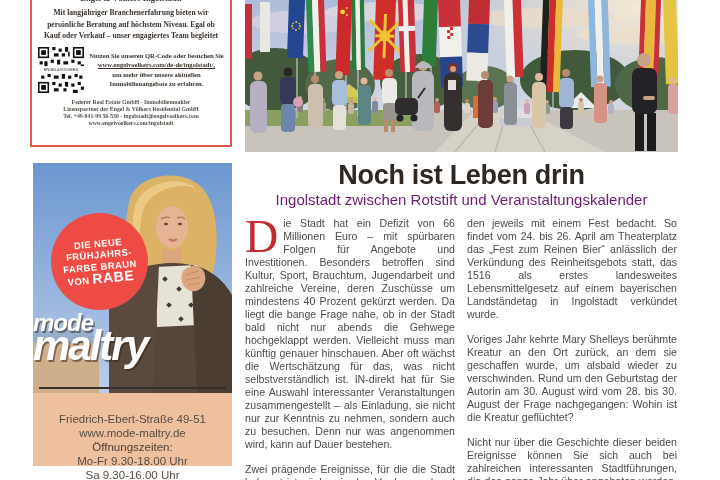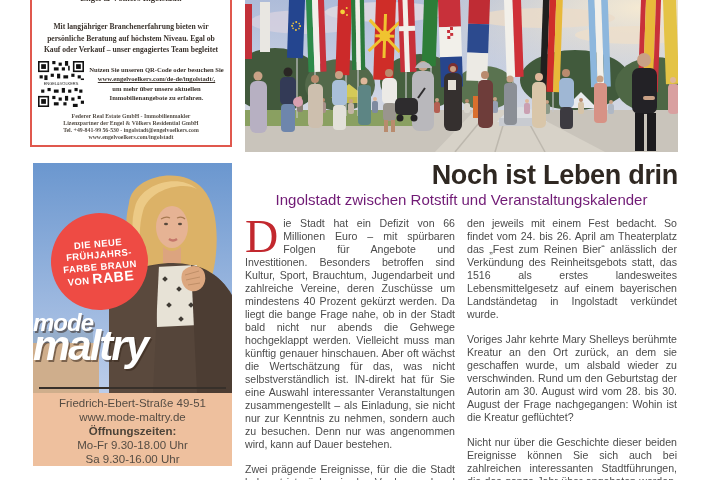--- a/index.html
+++ b/index.html
@@ -4,63 +4,63 @@
 <style>
   html,body{margin:0;padding:0;background:#ffffff;}
   .page{position:relative;width:720px;height:480px;background:#ffffff;overflow:hidden;
         font-family:"Liberation Sans",sans-serif;}
 
   
   .ev-ad{position:absolute;left:30px;top:-16px;width:202px;height:163px;box-sizing:border-box;
          border:2px solid #e0584d;background:#fff;padding:6px 6px 0;
          font-family:"Liberation Serif",serif;color:#3b332d;text-align:center;overflow:hidden;}
   .ev-cut{font-size:8.5px;font-weight:700;line-height:13px;height:13px;}
-  .ev-intro{font-size:7.6px;font-weight:700;line-height:11.5px;margin-top:16px;}
+  .ev-intro{font-size:7.6px;font-weight:700;line-height:11.5px;margin-top:2px;}
   .ev-intro div{white-space:nowrap;}
   .ev-qr-row{display:flex;align-items:center;margin-top:5px;gap:5px;}
   .qr{width:46px;height:46px;flex:0 0 46px;}
   .ev-qr-text{width:136px;font-size:6.6px;font-weight:700;line-height:9.5px;text-align:center;}
   .ev-link{text-decoration:underline;cursor:pointer;}
   .ev-footer{margin-top:6px;font-size:5.8px;font-weight:600;line-height:7.2px;color:#564f48;}
 
   
   .event-photo{position:absolute;left:245px;top:0;width:433px;height:152px;margin:0;overflow:hidden;}
   .event-photo svg{display:block;}
 
   
   .article{position:absolute;left:245px;top:160px;width:433px;color:#4b4b4b;}
-  .article h1{margin:0;text-align:right;font-size:27px;line-height:30px;font-weight:700;
+  .article h1{margin:0;text-align:center;font-size:27px;line-height:30px;font-weight:700;
               color:#2f2822;letter-spacing:-.3px;}
   .subtitle{text-align:center;font-size:15px;line-height:18px;color:#701a75;margin-top:1px;}
   .cols{display:flex;gap:12px;margin-top:8px;}
   .col{width:210px;font-size:10.6px;line-height:13px;text-align:justify;}
   .col p{margin:0 0 12px;}
   .dropcap{float:left;font-family:"Liberation Serif",serif;font-weight:400;color:#c2282e;
            font-size:46px;line-height:36px;padding:2px 5px 0 0;}
-  .bold{font-weight:700;color:#3f3a34;}
+  .bold{font-weight:400;color:#3f3a34;}
 
   
   .maltry-ad{position:absolute;left:33px;top:163px;width:199px;height:303px;}
   .maltry-photo{position:relative;width:199px;height:230px;overflow:hidden;}
   .maltry-photo svg{display:block;}
   .badge{position:absolute;left:18px;top:50px;width:97px;height:97px;border-radius:50%;
          background:#ee4b44;color:#fff;transform:rotate(-5deg);
          display:flex;flex-direction:column;align-items:center;justify-content:center;
          font-size:9.5px;font-weight:700;line-height:11.5px;letter-spacing:.4px;text-align:center;}
   .badge-von{font-size:9.5px;font-weight:700;margin-top:1px;}
   .badge-von .rabe{font-size:14px;font-weight:800;letter-spacing:.6px;}
   .maltry-logo{position:absolute;left:0;right:0;top:150px;color:#fff;
                font-style:italic;font-weight:700;
                text-shadow:1.5px 2px 0 rgba(55,38,28,.55);}
   .logo-mode{font-size:24px;line-height:20px;letter-spacing:-1px;}
   .logo-maltry{font-size:42px;line-height:38px;letter-spacing:-2px;margin-top:-6px;}
   .logo-city{font-style:normal;font-weight:400;font-size:12px;line-height:15px;letter-spacing:4px;
              color:#f7f4ec;text-shadow:0 1px 2px rgba(50,40,30,.6);margin-top:-2px;}
   .maltry-rule{position:absolute;left:6px;right:6px;top:224px;height:2px;background:#37302a;}
-  .maltry-band{width:199px;height:73px;background:#eec09e;box-sizing:border-box;padding-top:3px;
+  .maltry-band{width:199px;height:73px;background:#eec09e;box-sizing:border-box;padding-top:19px;
                text-align:center;color:#554c43;font-size:11.5px;line-height:14px;}
   .maltry-band .bold{color:#4c4338;}
   .maltry-link{cursor:pointer;}
 </style>
 </head>
 <body>
 
 <div class="page">
 
   <section class="ev-ad">

